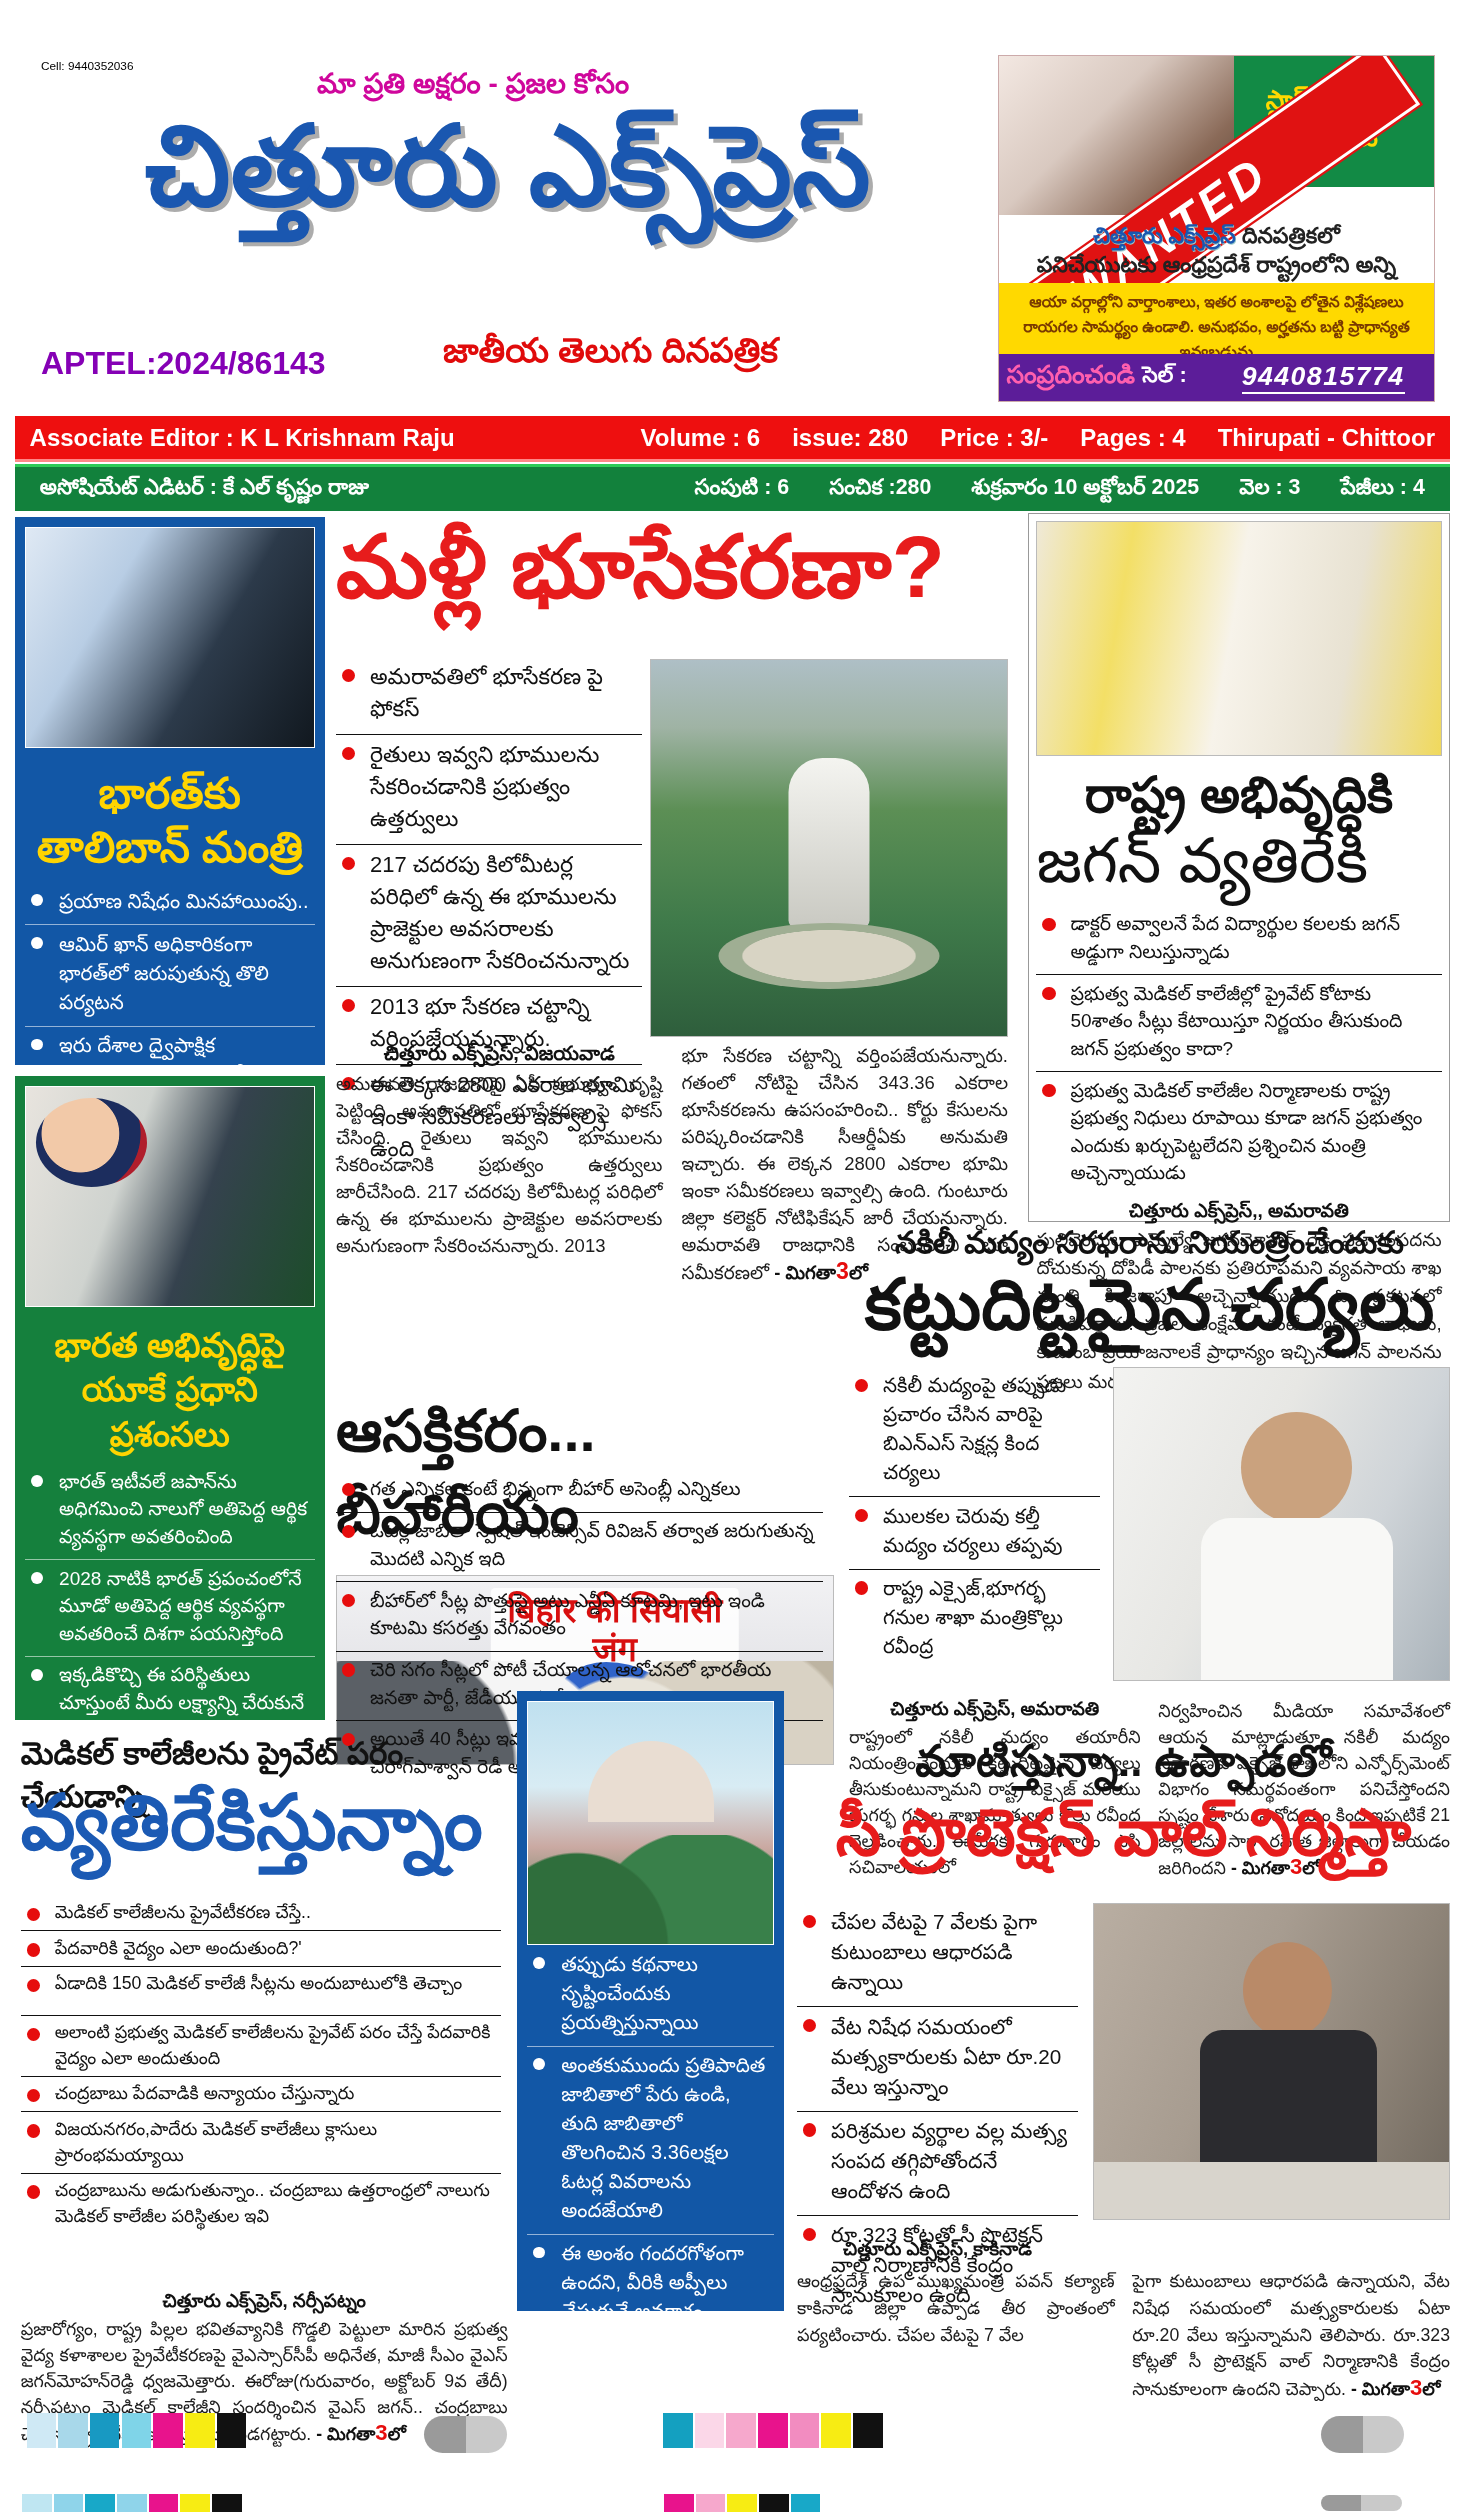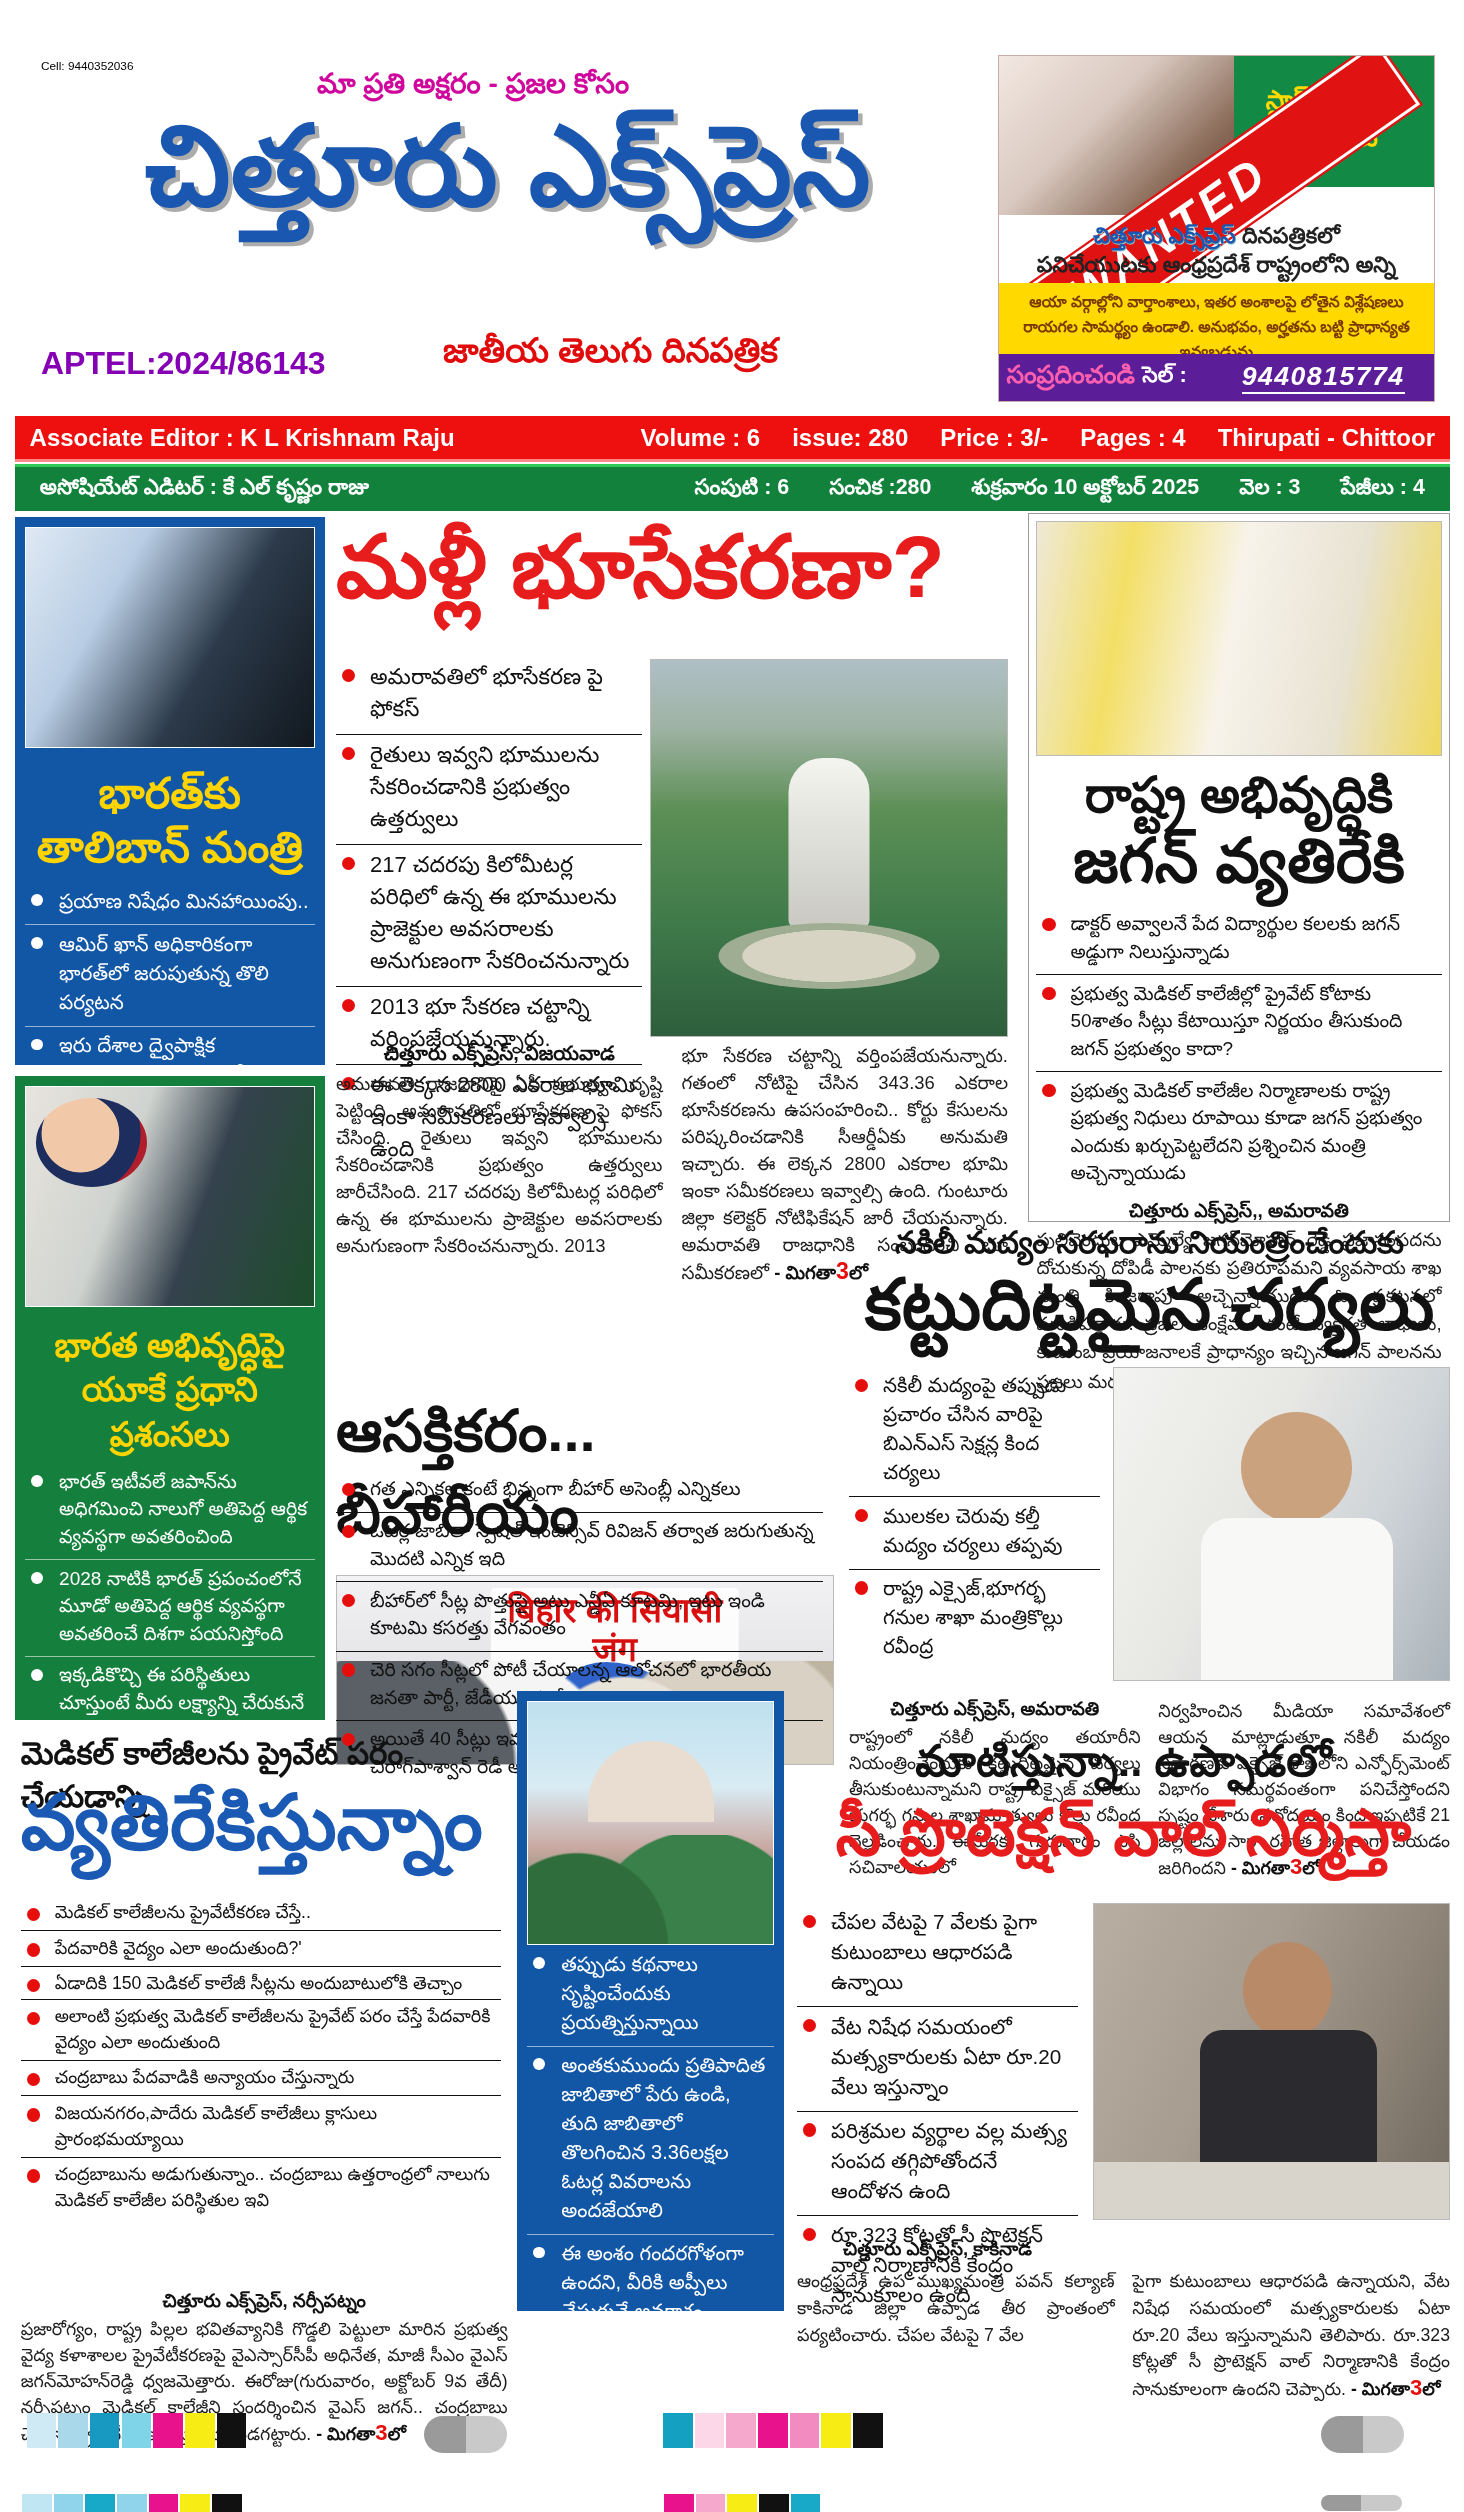--- a/index.html
+++ b/index.html
@@ -178,21 +178,21 @@
       <div class="body-txt" style="font-size:18.5px;line-height:27px">అమరావతి రాజధానిపై ఏపీ ప్రభుత్వం దృష్టి పెట్టింది. అమరావతిలో భూసేకరణ పై ఫోకస్ చేసింది. రైతులు ఇవ్వని భూములను సేకరించడానికి ప్రభుత్వం ఉత్తర్వులు జారీచేసింది. 217 చదరపు కిలోమీటర్ల పరిధిలో ఉన్న ఈ భూములను ప్రాజెక్టుల అవసరాలకు అనుగుణంగా సేకరించనున్నారు. 2013</div>
     </div>
     <div style="flex:1">
       <div class="body-txt" style="font-size:18.5px;line-height:27px"><span>భూ సేకరణ చట్టాన్ని వర్తింపజేయనున్నారు. గతంలో నోటిపై చేసిన 343.36 ఎకరాల భూసేకరణను ఉపసంహరించి.. కోర్టు కేసులను పరిష్కరించడానికి సీఆర్డీఏకు అనుమతి ఇచ్చారు. ఈ లెక్కన 2800 ఎకరాల భూమి ఇంకా సమీకరణలు ఇవ్వాల్సి ఉంది. గుంటూరు జిల్లా కలెక్టర్ నోటిఫికేషన్ జారీ చేయనున్నారు. అమరావతి రాజధానికి సంబంధించి భూ సమీకరణలో </span><span class="more"><span>- మిగతా</span><span class="n">3</span><span>లో</span></span></div>
     </div>
   </div>
 
   <div class="abs" style="left:1028px;top:513px;width:422px;height:709px;border:1.5px solid #999;padding:7.4px">
     <div class="photo-ph" style="height:235px;background:linear-gradient(100deg,#efe9d8 0%,#f3df66 22%,#f7f3ea 48%,#e8e2d2 75%,#f0d95c 100%)"></div>
     <div style="text-align:center;font-weight:bold;color:#111;font-size:50px;margin-top:10.3px;line-height:1.15">రాష్ట్ర అభివృద్ధికి</div>
-    <div style="text-align:center;font-weight:bold;color:#111;font-size:62px;line-height:1.2">జగన్ వ్యతిరేకి</div>
+    <div style="font-weight:normal;color:#111;font-size:62px;line-height:1.2">జగన్ వ్యతిరేకి</div>
     <ul class="bullets sep" style="font-size:19px;color:#111;margin-top:7.4px">
       <li>డాక్టర్ అవ్వాలనే పేద విద్యార్థుల కలలకు జగన్ అడ్డుగా నిలుస్తున్నాడు</li>
       <li>ప్రభుత్వ మెడికల్ కాలేజీల్లో ప్రైవేట్ కోటాకు 50శాతం సీట్లు కేటాయిస్తూ నిర్ణయం తీసుకుంది జగన్ ప్రభుత్వం కాదా?</li>
       <li>ప్రభుత్వ మెడికల్ కాలేజీల నిర్మాణాలకు రాష్ట్ర ప్రభుత్వ నిధులు రూపాయి కూడా జగన్ ప్రభుత్వం ఎందుకు ఖర్చుపెట్టలేదని ప్రశ్నించిన మంత్రి అచ్చెన్నాయుడు</li>
     </ul>
     <div class="dateline" style="font-size:19px;margin-top:4.4px">చిత్తూరు ఎక్స్‌ప్రెస్,, అమరావతి</div>
     <div class="body-txt" style="font-size:18.5px;line-height:28px"><span>పులివెందుల ఎమ్మెల్యే జగన్‌మోహన్ రెడ్డి ప్రజాసంపదను దోచుకున్న దోపిడీ పాలనకు ప్రతిరూపమని వ్యవసాయ శాఖ మంత్రి కింజరాపు అచ్చెన్నాయుడు ఓ ప్రకటనలో మండిపడ్డారు. ప్రజల సంక్షేమం కంటే వ్యక్తిగత లాభాలు, కుటుంబ ప్రయోజనాలకే ప్రాధాన్యం ఇచ్చిన జగన్ పాలనను ప్రజలు మరచిపోలేరన్నారు. జగన్ రెడ్డి రాష్ట్ర </span><span class="more"><span>- మిగతా</span><span class="n">3</span><span>లో</span></span></div>
   </div>
 
   <div class="abs photo-ph bihar-ph" style="left:336px;top:1197px;width:498px;height:190px">
@@ -233,21 +233,21 @@
       <div class="body-txt" style="font-size:17.7px;line-height:26px"><span>నిర్వహించిన మీడియా సమావేశంలో ఆయన మాట్లాడుతూ నకిలీ మద్యం నివారణకు ఎక్సైజ్ శాఖలోని ఎన్ఫోర్స్‌మెంట్ విభాగం సమర్థవంతంగా పనిచేస్తోందని స్పష్టం చేశారు. నవోదయం కింద ఇప్పటికే 21 జిల్లాలను సారా రహిత జిల్లాలుగా చేయడం జరిగిందని </span><span class="more"><span>- మిగతా</span><span class="n">3</span><span>లో</span></span></div>
     </div>
   </div>
 
   <div class="abs kicker" style="left:20.7px;top:1736px;width:480px;font-size:31px">మెడికల్ కాలేజీలను ప్రైవేట్ పరం చేయడాన్ని</div>
   <div class="abs hl-blue" style="left:20.7px;top:1778px;width:480px;font-size:77px;font-weight:bold">వ్యతిరేకిస్తున్నాం</div>
   <div class="abs" style="left:20.7px;top:1896px;width:480px">
     <ul class="bullets sep" style="font-size:17.7px;color:#111">
       <li style="padding-bottom:4.4px">మెడికల్ కాలేజీలను ప్రైవేటీకరణ చేస్తే..</li>
       <li style="padding-bottom:4.4px">పేదవారికి వైద్యం ఎలా అందుతుంది?'</li>
-      <li style="padding-bottom:2px">ఏడాదికి 150 మెడికల్ కాలేజీ సీట్లను అందుబాటులోకి తెచ్చాం</li>
+      <li style="padding-bottom:18px">ఏడాదికి 150 మెడికల్ కాలేజీ సీట్లను అందుబాటులోకి తెచ్చాం</li>
       <li style="padding-bottom:4.4px">అలాంటి ప్రభుత్వ మెడికల్ కాలేజీలను ప్రైవేట్ పరం చేస్తే పేదవారికి వైద్యం ఎలా అందుతుంది</li>
       <li style="padding-bottom:4.4px">చంద్రబాబు పేదవాడికి అన్యాయం చేస్తున్నారు</li>
       <li style="padding-bottom:4.4px">విజయనగరం,పాదేరు మెడికల్ కాలేజీలు క్లాసులు ప్రారంభమయ్యాయి</li>
       <li style="padding-bottom:4.4px">చంద్రబాబును అడుగుతున్నాం.. చంద్రబాబు ఉత్తరాంధ్రలో నాలుగు మెడికల్ కాలేజీల పరిస్థితుల ఇవి</li>
     </ul>
   </div>
 
   <div class="abs" style="left:20.7px;top:2290px;width:487px">
     <div class="dateline" style="font-size:18.5px">చిత్తూరు ఎక్స్‌ప్రెస్, నర్సీపట్నం</div>
     <div class="body-txt" style="font-size:17.7px;line-height:26px"><span>ప్రజారోగ్యం, రాష్ట్ర పిల్లల భవితవ్యానికి గొడ్డలి పెట్టులా మారిన ప్రభుత్వ వైద్య కళాశాలల ప్రైవేటీకరణపై వైఎస్సార్‌సీపీ అధినేత, మాజీ సీఎం వైఎస్ జగన్‌మోహన్‌రెడ్డి ధ్వజమెత్తారు. ఈరోజు(గురువారం, అక్టోబర్ 9వ తేదీ) నర్సీపట్నం మెడికల్ కాలేజీని సందర్శించిన వైఎస్ జగన్.. చంద్రబాబు చేస్తున్న ప్రైవేటీకరణ కుట్రలను ఎండగట్టారు. </span><span class="more"><span>- మిగతా</span><span class="n">3</span><span>లో</span></span></div>

